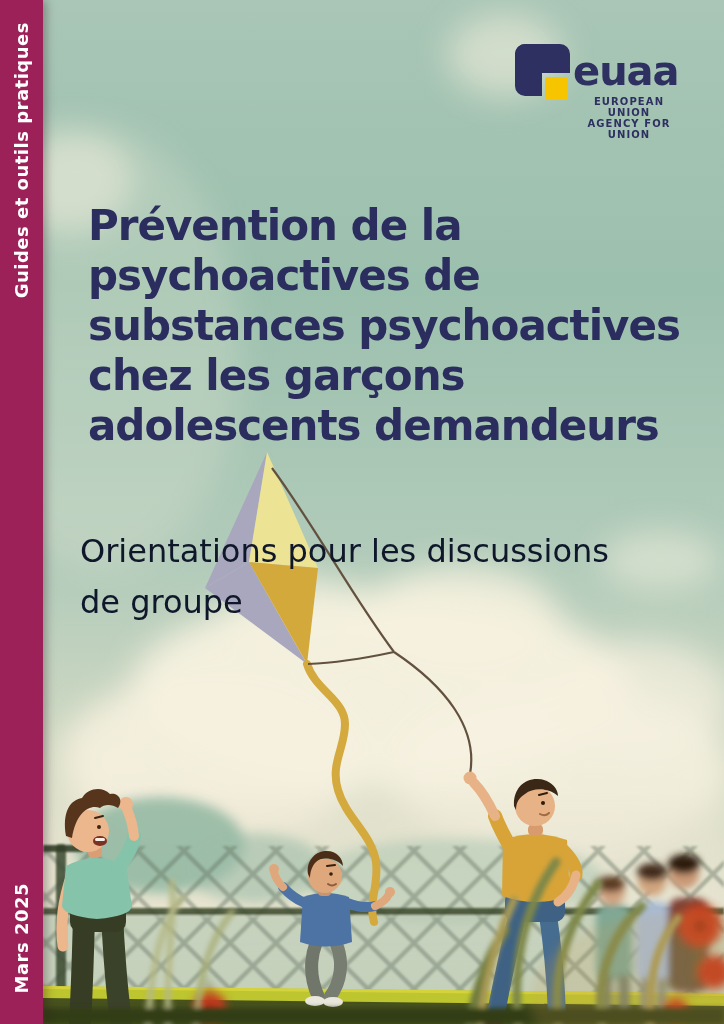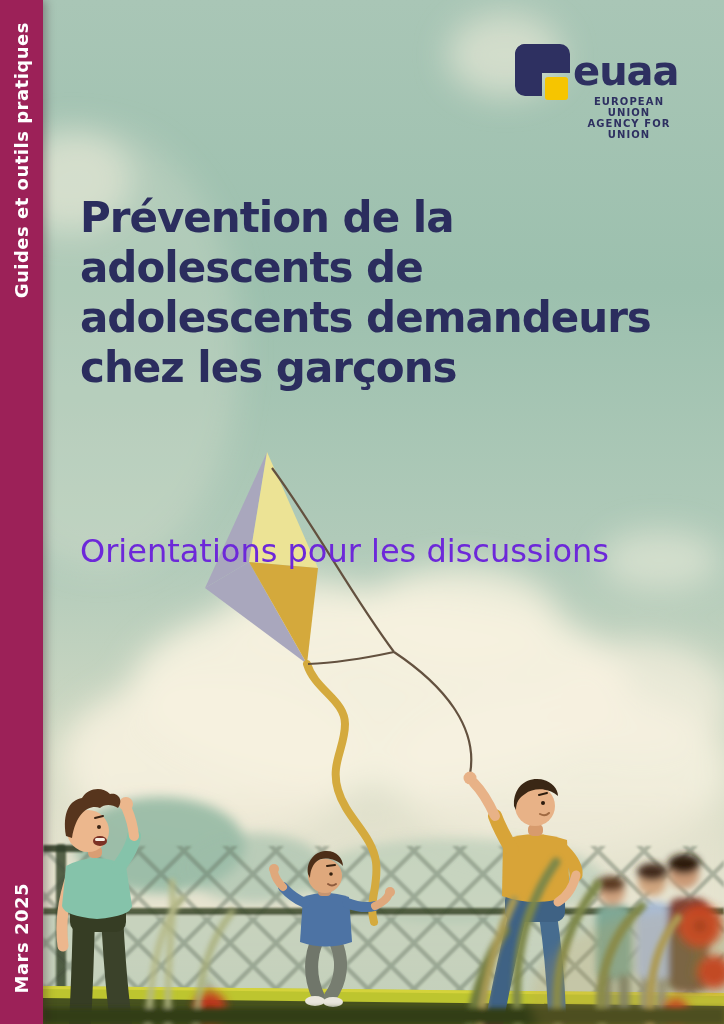--- a/index.html
+++ b/index.html
@@ -28,27 +28,27 @@
   .m-top{position:absolute;left:0;top:0;width:55px;height:29px;background:#2e3061;border-radius:10px 10px 0 0;}
   .m-left{position:absolute;left:0;top:0;width:27px;height:52px;background:#2e3061;border-radius:10px 0 0 10px;}
   .m-yellow{position:absolute;left:30px;top:33px;width:23px;height:23px;background:#f6c500;border-radius:3px;}
   .logo-text{position:absolute;left:58px;top:2px;width:112px;}
   .wordmark{
     font-size:40px;font-weight:bold;color:#2e3061;line-height:50px;letter-spacing:-1px;text-align:left;
   }
   .tagline{font-size:10px;font-weight:bold;color:#2e3061;letter-spacing:1.1px;line-height:11px;text-align:center;width:112px;}
   
   .title{
-    position:absolute;left:80px;top:193px;margin:0;z-index:20;
+    position:absolute;left:80px;top:193px;margin:8px;z-index:20;
     color:#2b2d5e;font-size:42px;font-weight:bold;line-height:50px;letter-spacing:-1px;
   }
   .title div{white-space:nowrap;}
   .subtitle{
     position:absolute;left:80px;top:526px;margin:0;z-index:20;
-    color:#6d28d9;font-size:32px;font-weight:normal;line-height:51px;letter-spacing:0;
+    color:#0f172a;font-size:32px;font-weight:normal;line-height:51px;letter-spacing:0;
   }
   .subtitle div{white-space:nowrap;}
 </style>
 </head>
 <body>
 
 <div class="page">
 
   <svg class="illustration" viewBox="0 0 724 1024" preserveAspectRatio="none" aria-hidden="true">
     <defs>
@@ -256,22 +256,24 @@
     </div>
     <div class="logo-text">
       <div class="wordmark">euaa</div>
       <div class="tagline">EUROPEAN UNION</div>
       <div class="tagline">AGENCY FOR UNION</div>
     </div>
   </header>
 
   <h1 class="title">
     <div>Prévention de la</div>
-    <div>adolescents de</div>
+    <div>psychoactives de</div>
+    <div>substances psychoactives</div>
+    <div>chez les garçons</div>
     <div>adolescents demandeurs</div>
-    <div>chez les garçons</div>
   </h1>
 
   <h2 class="subtitle">
     <div>Orientations pour les discussions</div>
+    <div>de groupe</div>
   </h2>
 
 </div>
 
 </body></html>

